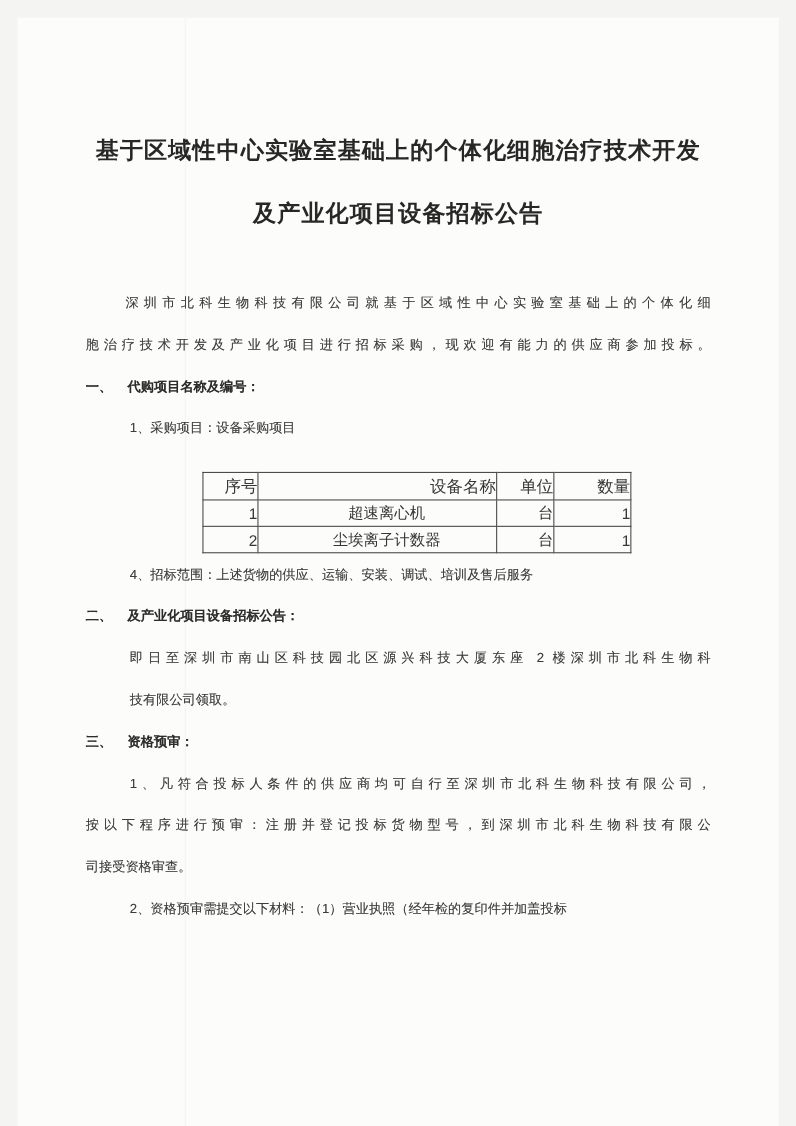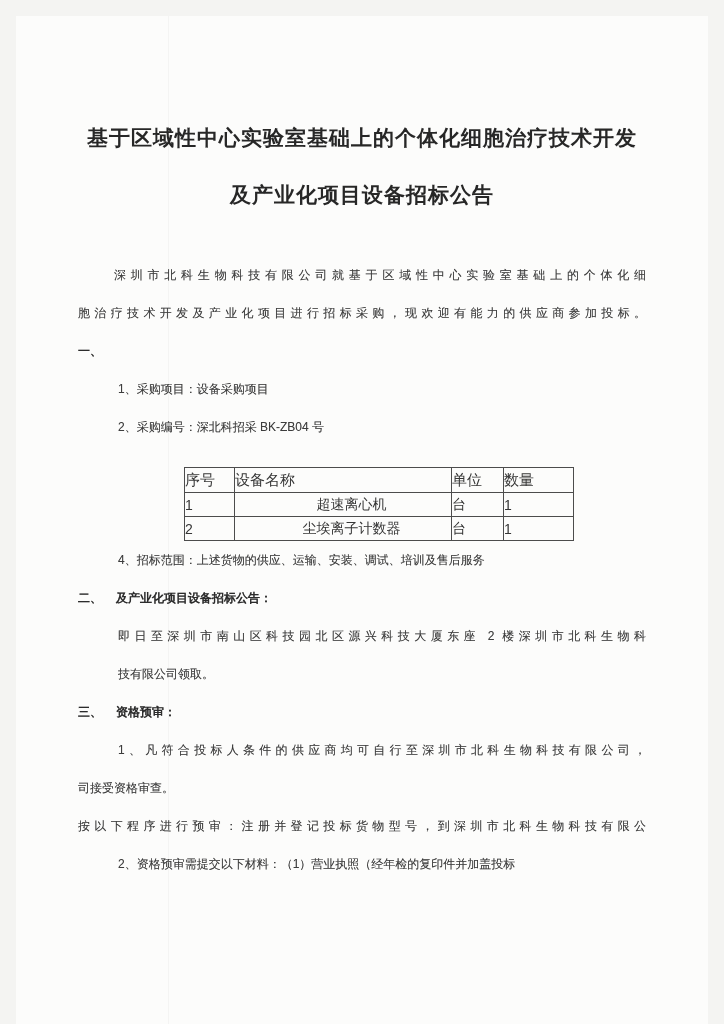--- a/index.html
+++ b/index.html
@@ -72,21 +72,21 @@
     border-collapse: collapse;
     margin-left: 106px;
     margin-top: 21px;
     table-layout: fixed;
   }
   table.items th, table.items td {
     border: 1px solid #4c4c4c;
     padding: 0;
     font-weight: normal;
     color: #363636;
-    text-align: left;
+    text-align: right;
     overflow: hidden;
   }
   table.items th {
     font-size: 15px;
     height: 24px;
   }
   table.items td {
     font-size: 14px;
     height: 23px;
   }
@@ -111,24 +111,24 @@
     <div class="title-line first">基于区域性中心实验室基础上的个体化细胞治疗技术开发</div>
     <div class="title-line second">及产业化项目设备招标公告</div>
 
     <div class="body-text">
 
       <div class="line stretch indent-first">深圳市北科生物科技有限公司就基于区域性中心实验室基础上的个体化细</div>
       <div class="line stretch">胞治疗技术开发及产业化项目进行招标采购，现欢迎有能力的供应商参加投标。</div>
 
       <div class="line heading">
         <span class="num">一、</span>
+        <span>代购项目名称及编号：</span>
       </div>
 
       <div class="line indent-item">1、采购项目：设备采购项目</div>
-      <div class="line indent-item">2、采购编号：深北科招采 BK-ZB04 号</div>
 
       <table class="items">
         <colgroup>
           <col class="col-no">
             <col class="col-name">
             <col class="col-unit">
             <col class="col-qty">
         </colgroup>
         <thead>
           <tr>
@@ -163,20 +163,20 @@
 
       <div class="line stretch indent-item">即日至深圳市南山区科技园北区源兴科技大厦东座 2 楼深圳市北科生物科</div>
       <div class="line indent-item">技有限公司领取。</div>
 
       <div class="line heading">
         <span class="num">三、</span>
         <span>资格预审：</span>
       </div>
 
       <div class="line stretch indent-item">1、凡符合投标人条件的供应商均可自行至深圳市北科生物科技有限公司，</div>
+      <div class="line stretch">按以下程序进行预审：注册并登记投标货物型号，到深圳市北科生物科技有限公</div>
       <div class="line">司接受资格审查。</div>
-      <div class="line stretch">按以下程序进行预审：注册并登记投标货物型号，到深圳市北科生物科技有限公</div>
 
       <div class="line indent-item">2、资格预审需提交以下材料：（1）营业执照（经年检的复印件并加盖投标</div>
 
     </div>
   </div>
 </div>
 
 </body></html>

